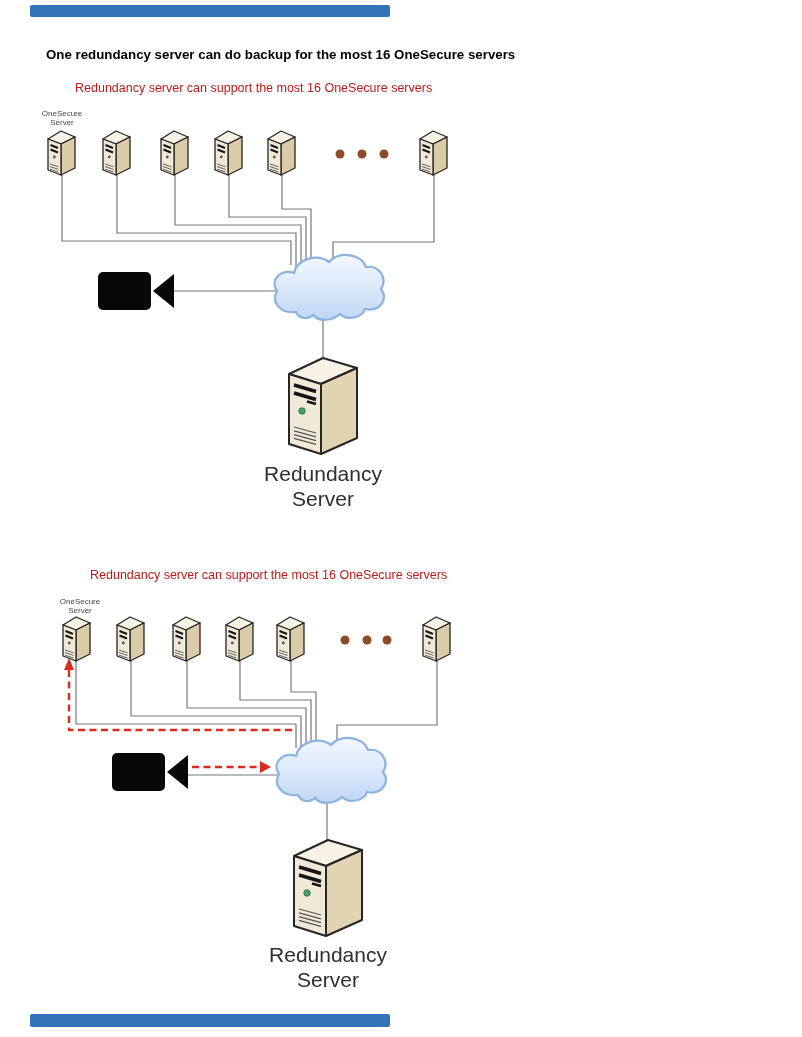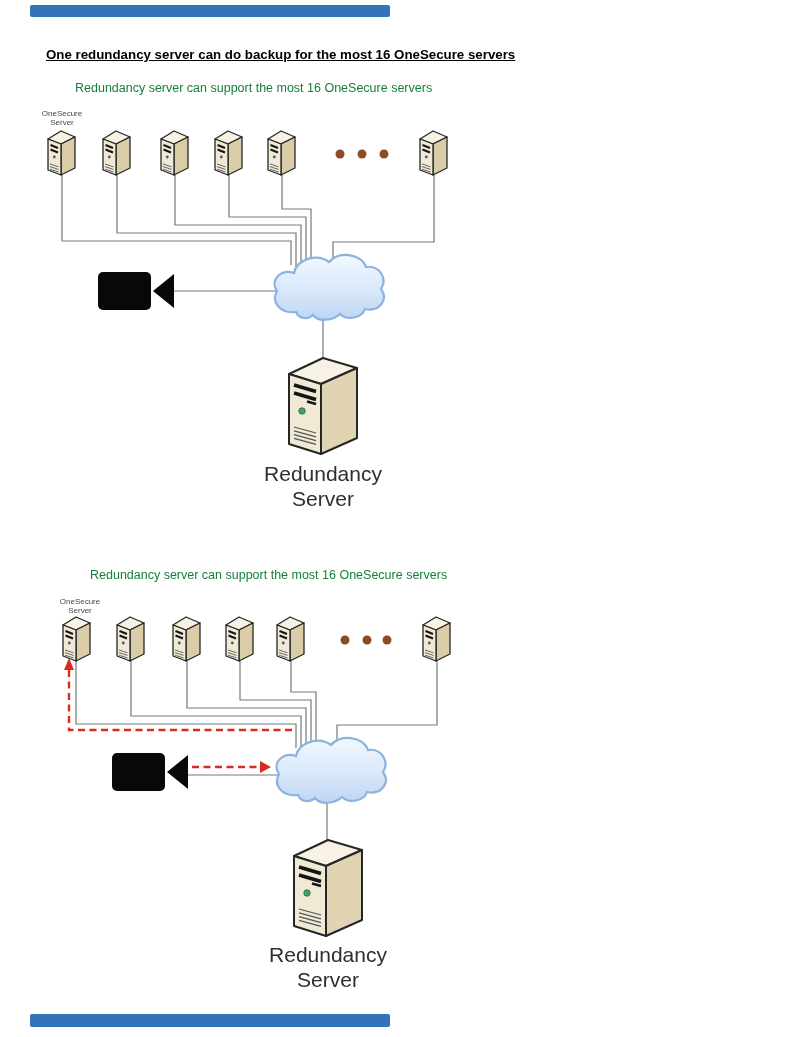--- a/index.html
+++ b/index.html
@@ -2,23 +2,23 @@
 <html><head>
 <meta charset="utf-8">
 <style>
   html,body{margin:0;padding:0;background:#ffffff;}
   #page{position:relative;width:802px;height:1037px;background:#ffffff;overflow:hidden;
         font-family:"Liberation Sans", sans-serif;}
   .redaction-bar{position:absolute;left:30px;width:360px;height:12px;background:#3273ba;border-radius:2px;}
   #bar-top{top:5px;}
   #bar-bottom{top:1014px;height:13px;}
   .heading{position:absolute;left:46px;font-size:13.3px;font-weight:bold;color:#000;white-space:nowrap;}
-  #heading1{top:47px;text-decoration:underline;}
+  #heading1{top:47px;}
   #heading2{top:530px;}
-  .caption{position:absolute;font-size:12.5px;color:#15803d;white-space:nowrap;}
+  .caption{position:absolute;font-size:12.5px;color:#b91c1c;white-space:nowrap;}
   #caption1{left:75px;top:81px;}
   #caption2{left:90px;top:568px;}
   svg{position:absolute;overflow:visible;}
   #diagram1{left:30px;top:100px;}
   #diagram2{left:30px;top:588px;}
   .conn{stroke:#787878;stroke-width:1.2;fill:none;}
   .red-dash{stroke:#d92b1e;stroke-width:2.4;fill:none;stroke-dasharray:7 4.5;}
   .red-solid{fill:#d92b1e;stroke:none;}
   .grp-label{font-size:8px;fill:#474747;text-anchor:middle;}
   .big-label{font-size:21px;fill:#2e2e2e;text-anchor:middle;}

